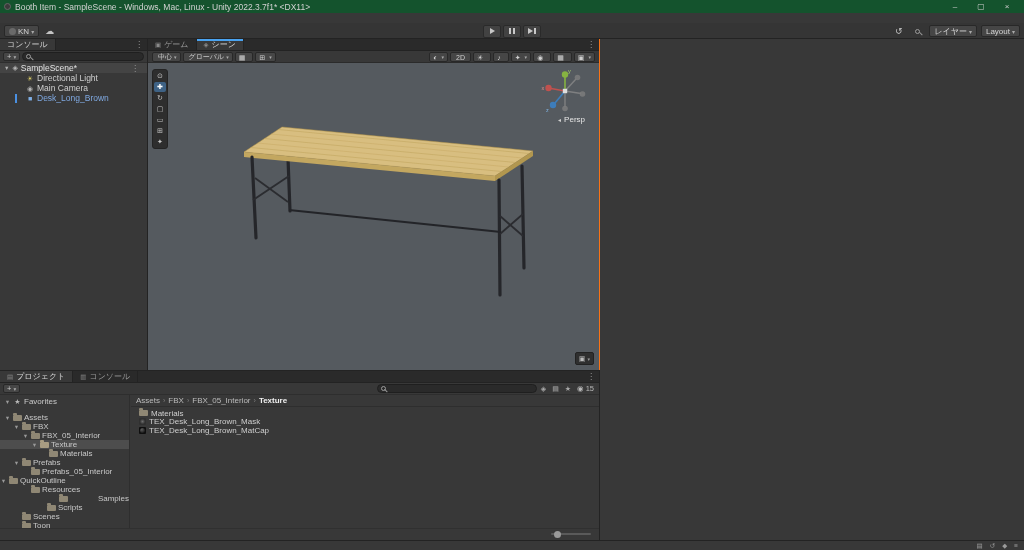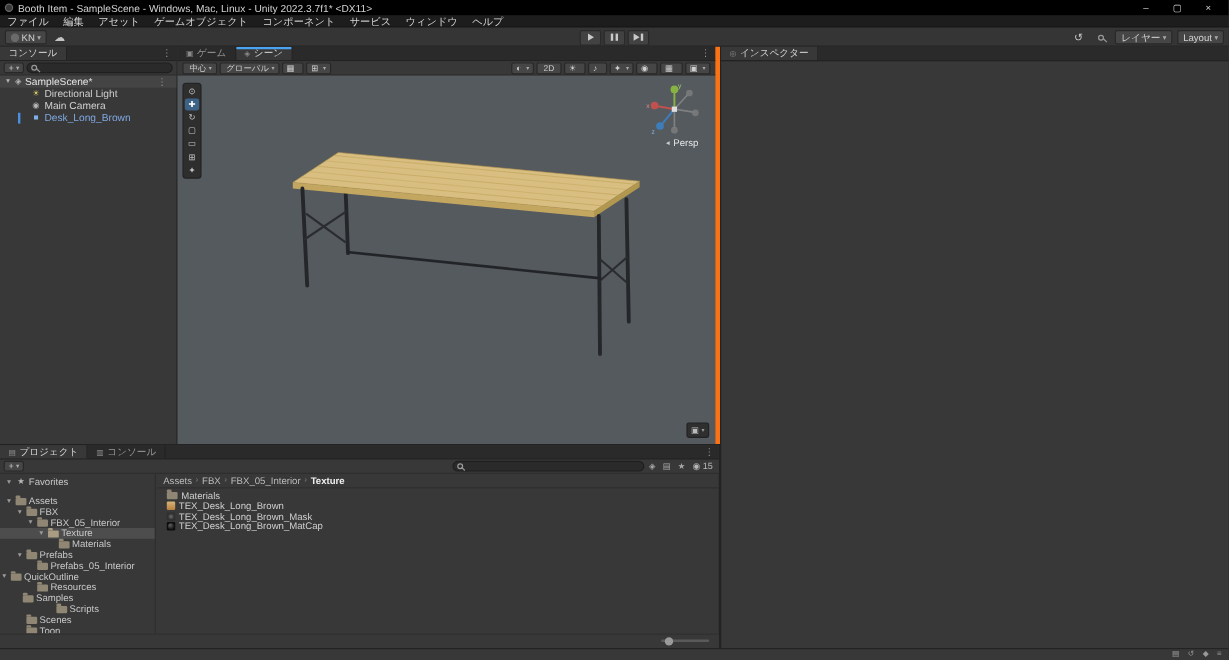--- a/index.html
+++ b/index.html
@@ -1,21 +1,21 @@
 <!DOCTYPE html>
 <html><head>
 <meta charset="utf-8">
 <style>
   html,body{margin:0;padding:0;background:#222;}
   *{box-sizing:border-box;-webkit-user-select:none;user-select:none;}
   .root{position:relative;width:1024px;height:550px;background:#383838;overflow:hidden;
         font-family:"Liberation Sans","DejaVu Sans",sans-serif;color:#cfcfcf;cursor:default;}
 
   
-  .titlebar{position:absolute;left:0;top:0;width:100%;height:13px;background:#000000;
+  .titlebar{position:absolute;left:0;top:0;width:100%;height:13px;background:#14532d;
             display:flex;align-items:center;padding:0 4px;gap:4px;}
   .app-icon{width:7px;height:7px;border-radius:50%;background:#3a3a3a;border:1px solid #666;flex:none;}
   .title-text{font-size:8.5px;color:#d2d2d2;white-space:nowrap;}
   .win-controls{margin-left:auto;display:flex;}
   .wc{width:26px;height:13px;display:flex;align-items:center;justify-content:center;
       font-size:8px;color:#cfcfcf;}
 
   
   .menubar{position:absolute;left:0;top:13px;width:100%;height:10px;background:#1d1d1d;
            display:flex;align-items:center;border-bottom:1px solid #161616;}
@@ -70,21 +70,21 @@
   .scene-row .obj-icon{font-size:7px;color:#b5b5b5;}
   .hier-items{position:absolute;left:0;right:0;top:34px;}
   .hier-item{height:10px;display:flex;align-items:center;gap:3px;font-size:8.5px;color:#cfcfcf;
              position:relative;padding-left:26px;}
   .hier-item .obj-icon{width:8px;text-align:center;font-size:7px;line-height:1;flex:none;}
   .hier-item.prefab .lbl{color:#7fa8e0;}
   .hier-item.prefab::before{content:"";position:absolute;left:15px;top:0.5px;bottom:0.5px;width:2px;
                             background:#4a90e2;}
 
   
-  .scene-panel{left:148px;top:39px;width:452px;height:331px;border-right:4px solid #f97316;}
+  .scene-panel{left:148px;top:39px;width:452px;height:331px;border-right:1px solid #f97316;}
   .scene-toolbar{position:absolute;top:12px;left:0;right:0;height:12px;background:#383838;
                  border-bottom:1px solid #2b2b2b;}
   .stb-left{position:absolute;left:4px;top:1px;display:flex;gap:2px;}
   .stb-right{position:absolute;right:4px;top:1px;display:flex;gap:2px;}
   .sbtn{height:10px;display:flex;align-items:center;gap:2px;background:#464646;
         border:1px solid #282828;border-radius:2px;padding:0 3px;font-size:7px;color:#cfcfcf;}
   .sbtn .glyph{font-size:7px;line-height:1;}
   .sbtn .caret{font-size:5px;color:#aaa;}
   .viewport{position:absolute;left:0;right:0;top:24px;bottom:0;background:#555a5f;overflow:hidden;}
   .tools-overlay{position:absolute;left:4px;top:6px;width:16px;background:#2e2e2e;
@@ -167,30 +167,20 @@
   <div class="titlebar">
     <span class="app-icon"></span>
     <span class="title-text">Booth Item - SampleScene - Windows, Mac, Linux - Unity 2022.3.7f1* &lt;DX11&gt;</span>
     <div class="win-controls">
       <span class="wc">–</span>
       <span class="wc">▢</span>
       <span class="wc">×</span>
     </div>
   </div>
 
-  <div class="menubar">
-    <span class="menu-item">ファイル</span>
-      <span class="menu-item">編集</span>
-      <span class="menu-item">アセット</span>
-      <span class="menu-item">ゲームオブジェクト</span>
-      <span class="menu-item">コンポーネント</span>
-      <span class="menu-item">サービス</span>
-      <span class="menu-item">ウィンドウ</span>
-      <span class="menu-item">ヘルプ</span>
-  </div>
 
   <div class="toolbar">
     <div class="tb-left">
       <div class="tbtn">
         <span class="avatar"></span>
         <span>KN</span>
         <span class="caret">▾</span>
       </div>
       <div class="ibtn">☁</div>
     </div>
@@ -417,29 +407,20 @@
       </div>
 
       
       <div class="cam-overlay">
         <span>▣</span>
         <span class="caret">▾</span>
       </div>
     </div>
   </div>
 
-  <div class="panel inspector">
-    <div class="tabstrip">
-      <div class="tab active">
-        <span class="tab-glyph">◎</span>
-        <span>インスペクター</span>
-      </div>
-    </div>
-    <div></div>
-  </div>
 
   <div class="panel project">
     <div class="tabstrip">
       <div class="tab active">
           <span class="tab-glyph">▤</span>
           <span>プロジェクト</span>
         </div>
         <div class="tab">
           <span class="tab-glyph">▥</span>
           <span>コンソール</span>
@@ -510,21 +491,21 @@
           <div class="tree-row" style="">
             <span class="arrow">▼</span>
             <span class="obj-icon i-folder"></span>
             <span class="lbl">QuickOutline</span>
           </div>
           <div class="tree-row" style="padding-left: 22px;">
             <span class="arrow"></span>
             <span class="obj-icon i-folder"></span>
             <span class="lbl">Resources</span>
           </div>
-          <div class="tree-row" style="padding-left: 10px;">
+          <div class="tree-row" style="padding-left: 22px; justify-content: space-between;">
             <span class="arrow"></span>
             <span class="obj-icon i-folder"></span>
             <span class="lbl">Samples</span>
           </div>
           <div class="tree-row" style="padding-left: 38px;">
             <span class="arrow"></span>
             <span class="obj-icon i-folder"></span>
             <span class="lbl">Scripts</span>
           </div>
           <div class="tree-row" style="padding-left: 13px;">
@@ -553,24 +534,20 @@
               <span class="crumb-sep">›</span>
             </span>
           <span class="crumb-current">Texture</span>
         </div>
         <div class="file-list">
           <div class="file-row">
               <span class="obj-icon i-folder"></span>
               <span class="lbl">Materials</span>
             </div>
             <div class="file-row">
-              <span class="obj-icon i-tex-brown"></span>
-              <span class="lbl">TEX_Desk_Long_Brown</span>
-            </div>
-            <div class="file-row">
               <span class="obj-icon i-tex-mask"></span>
               <span class="lbl">TEX_Desk_Long_Brown_Mask</span>
             </div>
             <div class="file-row">
               <span class="obj-icon i-tex-matcap"></span>
               <span class="lbl">TEX_Desk_Long_Brown_MatCap</span>
             </div>
         </div>
       </div>
     </div>

